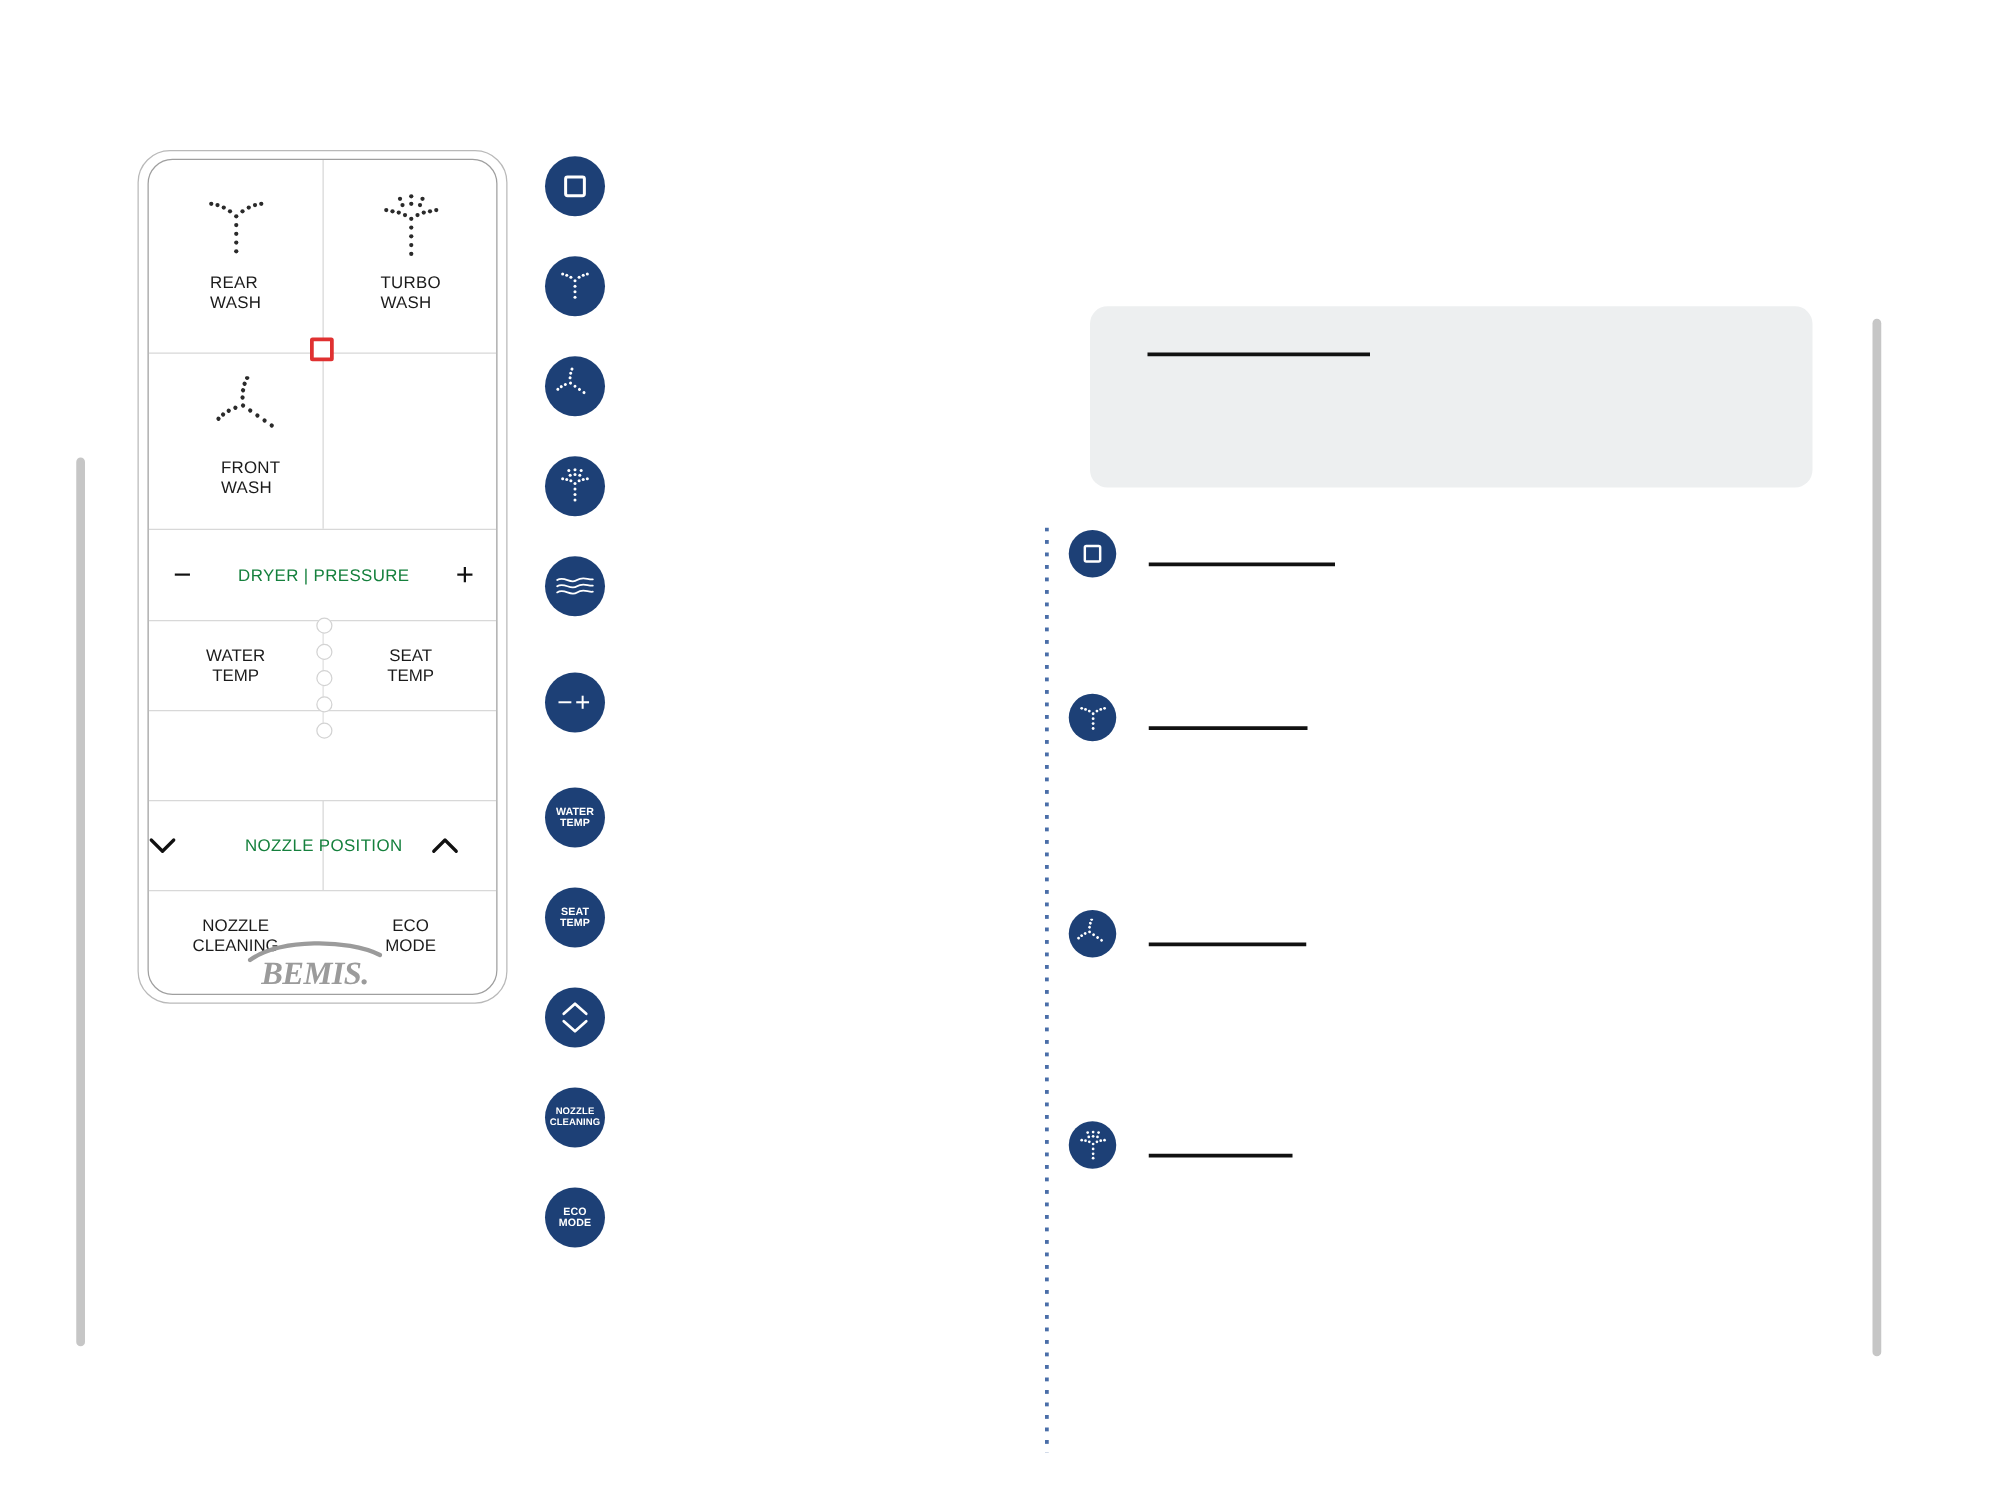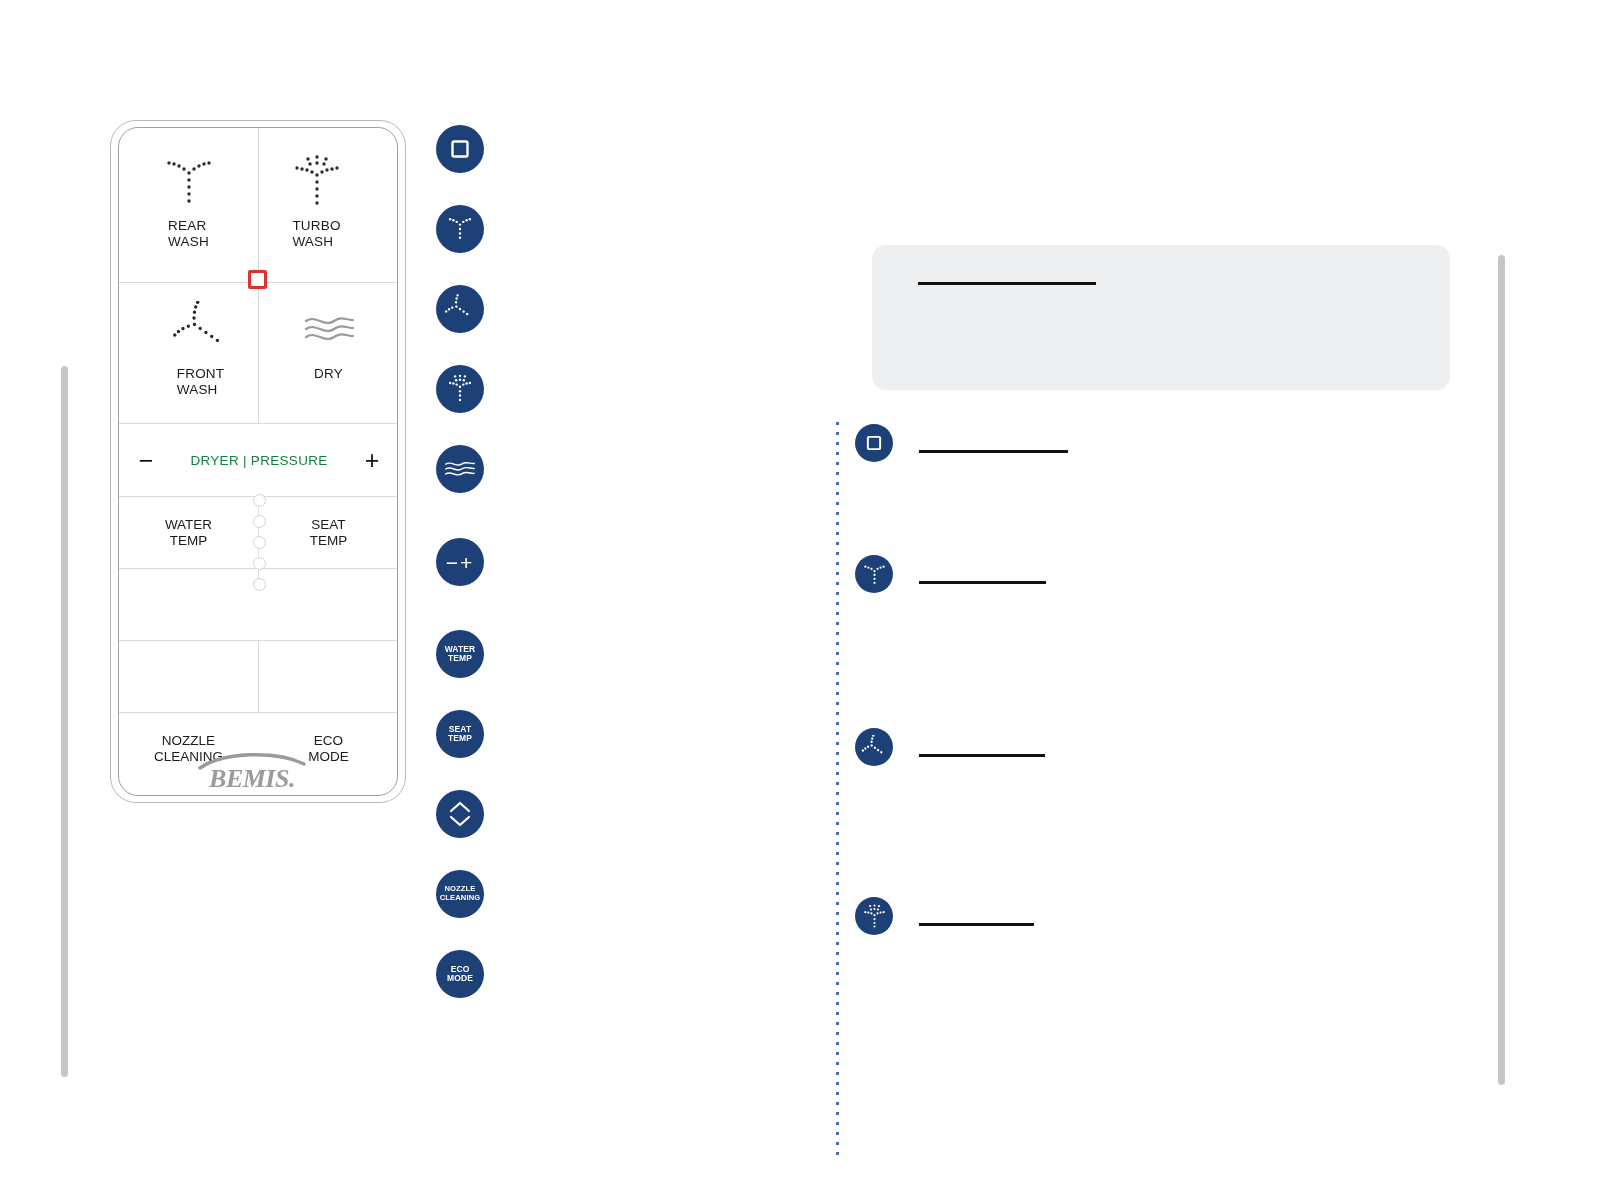--- a/index.html
+++ b/index.html
@@ -116,21 +116,21 @@
           <circle cx="36" cy="16" r="1.7"></circle>
             <circle cx="41" cy="13" r="1.7"></circle>
           <circle cx="46" cy="11" r="1.7"></circle>
             <circle cx="51" cy="10" r="1.7"></circle>
         </g>
       </svg>
     </span>
     <span class="lbl"><span>REAR</span><br><span>WASH</span></span>
   </div>
 
-  <div class="quad" style="left:128px;top:8px;">
+  <div class="quad" style="left:140px;top:8px;">
     <span class="glyph">
       <svg width="62" height="56" viewBox="0 0 62 56">
         <g fill="#2a2a2a">
           <circle cx="31" cy="22" r="1.7"></circle>
             <circle cx="31" cy="29" r="1.7"></circle>
           <circle cx="31" cy="36" r="1.7"></circle>
             <circle cx="31" cy="43" r="1.7"></circle>
             <circle cx="31" cy="50" r="1.7"></circle>
           <circle cx="26" cy="19" r="1.7"></circle>
             <circle cx="21" cy="17" r="1.7"></circle>
@@ -168,32 +168,20 @@
           <circle cx="36" cy="16" r="1.7"></circle>
             <circle cx="41" cy="13" r="1.7"></circle>
           <circle cx="46" cy="11" r="1.7"></circle>
             <circle cx="51" cy="10" r="1.7"></circle>
         </g>
       </svg>
     </span>
     <span class="lbl"><span>FRONT</span><br><span>WASH</span></span>
   </div>
 
-  <div class="quad" style="left:140px;top:156px;">
-    <span class="glyph">
-      <svg width="62" height="56" viewBox="0 0 62 56">
-        <g fill="none" stroke="#9a9a9a" stroke-width="2.2" stroke-linecap="round">
-          <path d="M8 20 C18 13, 26 27, 36 20 C44 14, 50 20, 55 19"></path>
-          <path d="M8 28 C18 21, 26 35, 36 28 C44 22, 50 28, 55 27"></path>
-          <path d="M8 36 C18 29, 26 43, 36 36 C44 30, 50 36, 55 35"></path>
-        </g>
-      </svg>
-    </span>
-    <span class="lbl"><span>DRY</span></span>
-  </div>
 
   <div class="barrow" style="top:296px;height:72px;">
     <span class="sideL sym">−</span>
     <span class="ctr">DRYER | PRESSURE</span>
     <span class="sideR sym">+</span>
   </div>
 
   <div class="half" style="left:0;top:369px;height:71px;">
     <span><span>WATER</span><br><span>TEMP</span></span>
   </div>
@@ -201,20 +189,33 @@
     <span><span>SEAT</span><br><span>TEMP</span></span>
   </div>
 
   <div class="beadstem" style="left:139px;top:372px;height:86px;"></div>
   <div class="bead" style="left:134px;top:366px;"></div>
   <div class="bead" style="left:134px;top:387px;"></div>
   <div class="bead" style="left:134px;top:408px;"></div>
   <div class="bead" style="left:134px;top:429px;"></div>
   <div class="bead" style="left:134px;top:450px;"></div>
 
+  <div class="barrow" style="top:513px;height:71px;">
+    <span class="sideL">
+      <svg width="22" height="14" viewBox="0 0 22 14">
+          <path d="M2 2 L11 11 L20 2" fill="none" stroke="#111" stroke-width="2.6" stroke-linecap="round" stroke-linejoin="round"></path>
+        </svg>
+    </span>
+    <span class="ctr">NOZZLE POSITION</span>
+    <span class="sideR">
+      <svg width="22" height="14" viewBox="0 0 22 14">
+          <path d="M2 11 L11 2 L20 11" fill="none" stroke="#111" stroke-width="2.6" stroke-linecap="round" stroke-linejoin="round"></path>
+        </svg>
+    </span>
+  </div>
 
   <div class="half" style="left:0;top:585px;height:72px;">
     <span><span>NOZZLE</span><br><span>CLEANING</span></span>
   </div>
   <div class="half" style="left:140px;top:585px;height:72px;">
     <span><span>ECO</span><br><span>MODE</span></span>
   </div>
 </div>
 
 <div id="stop-square"></div>

